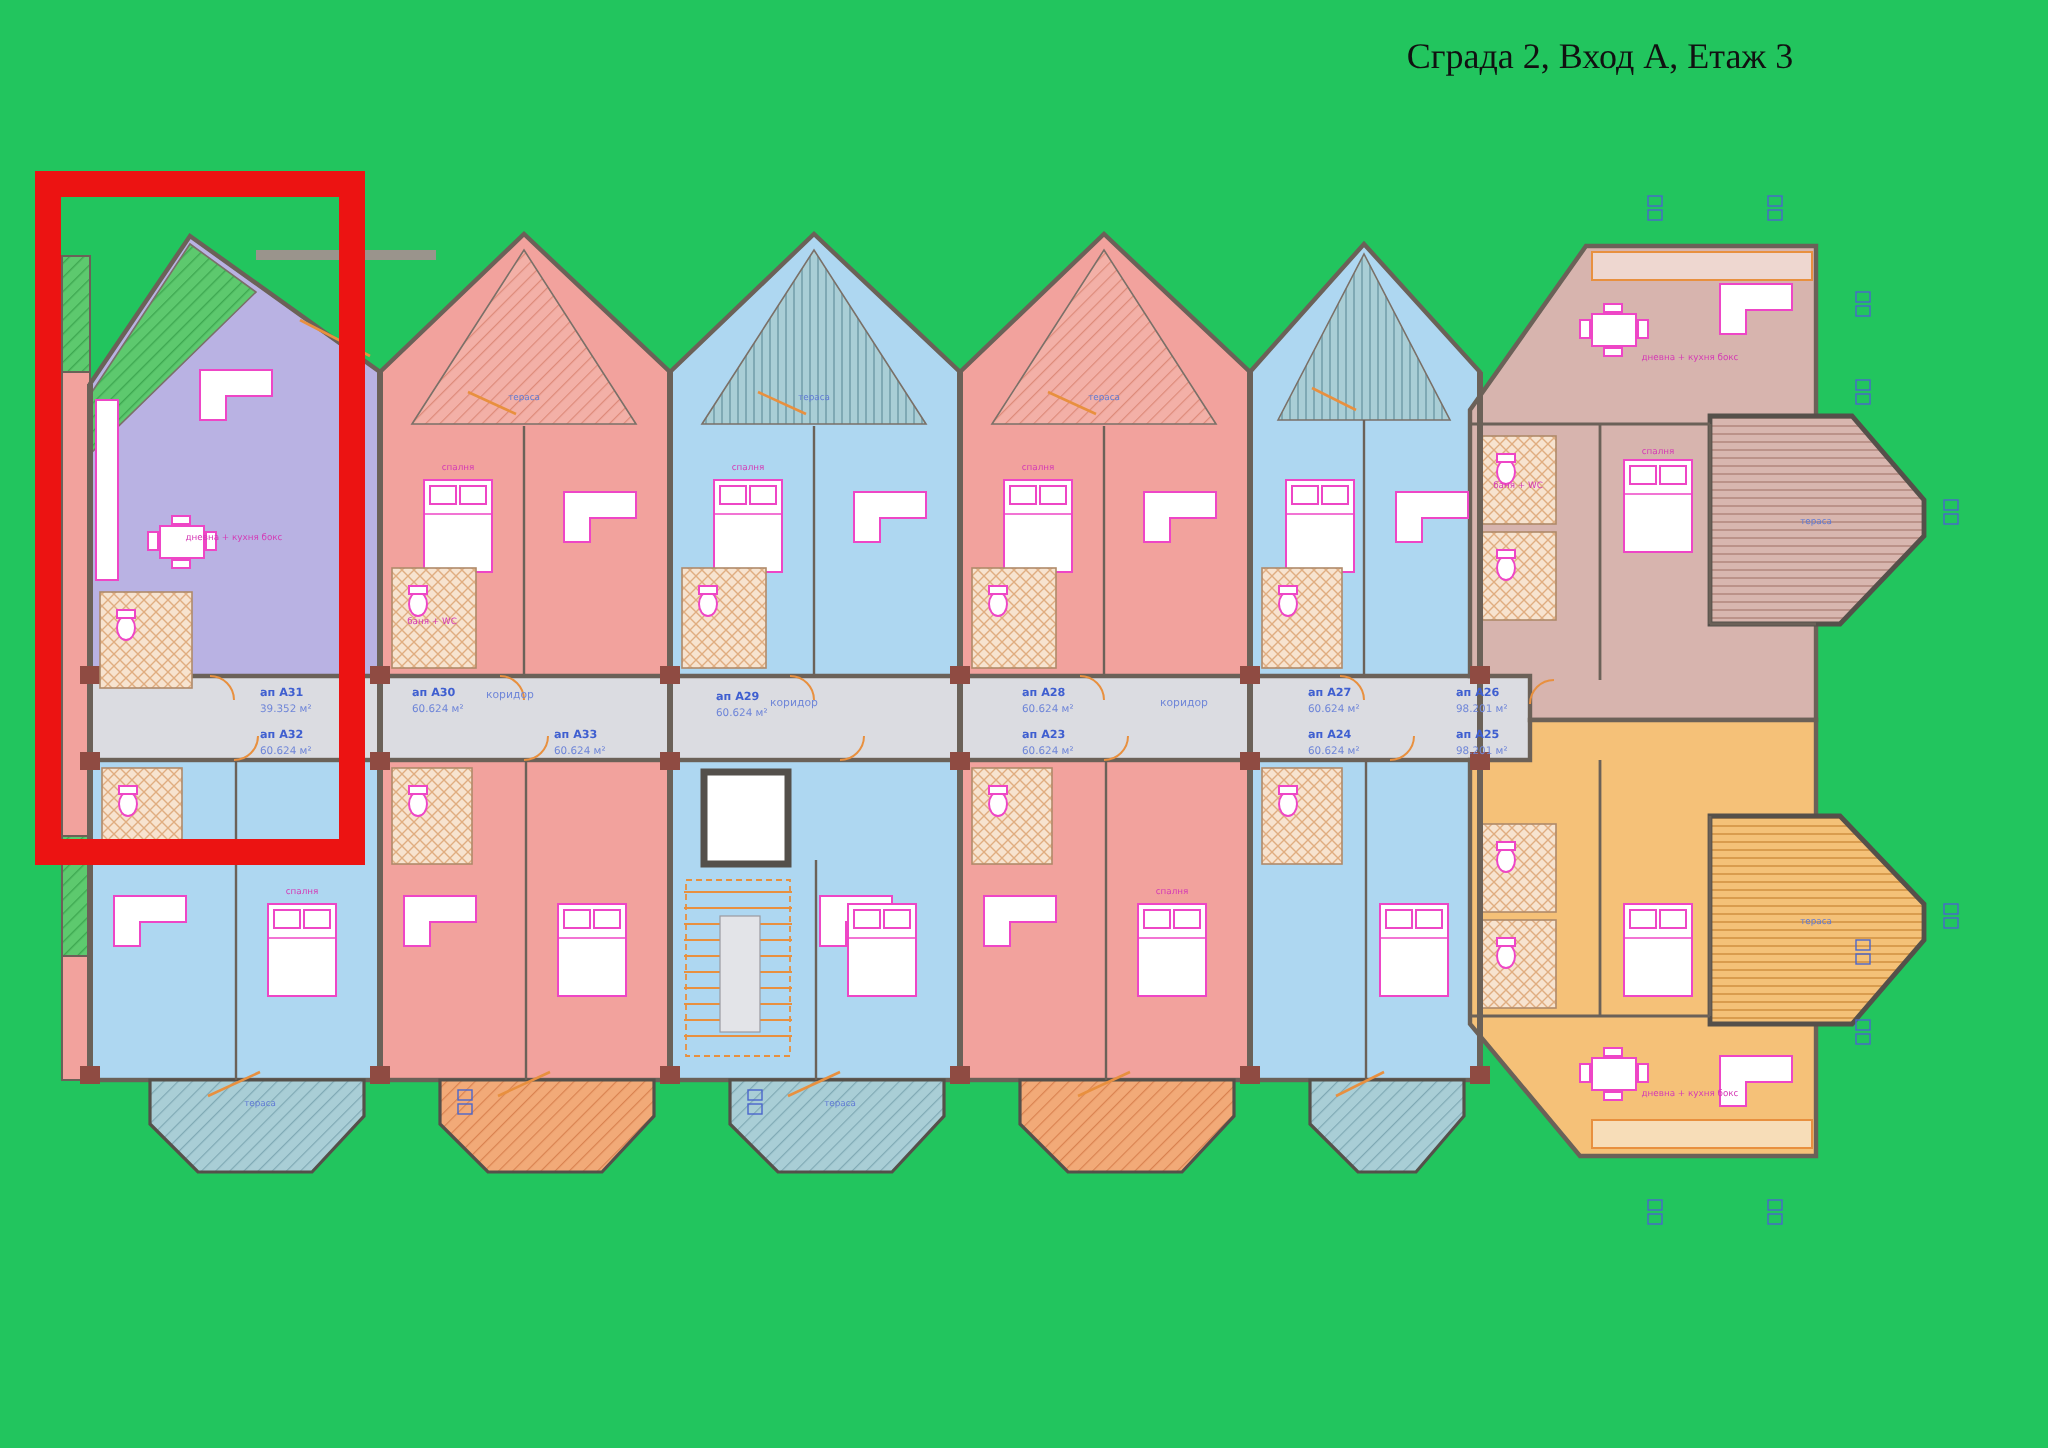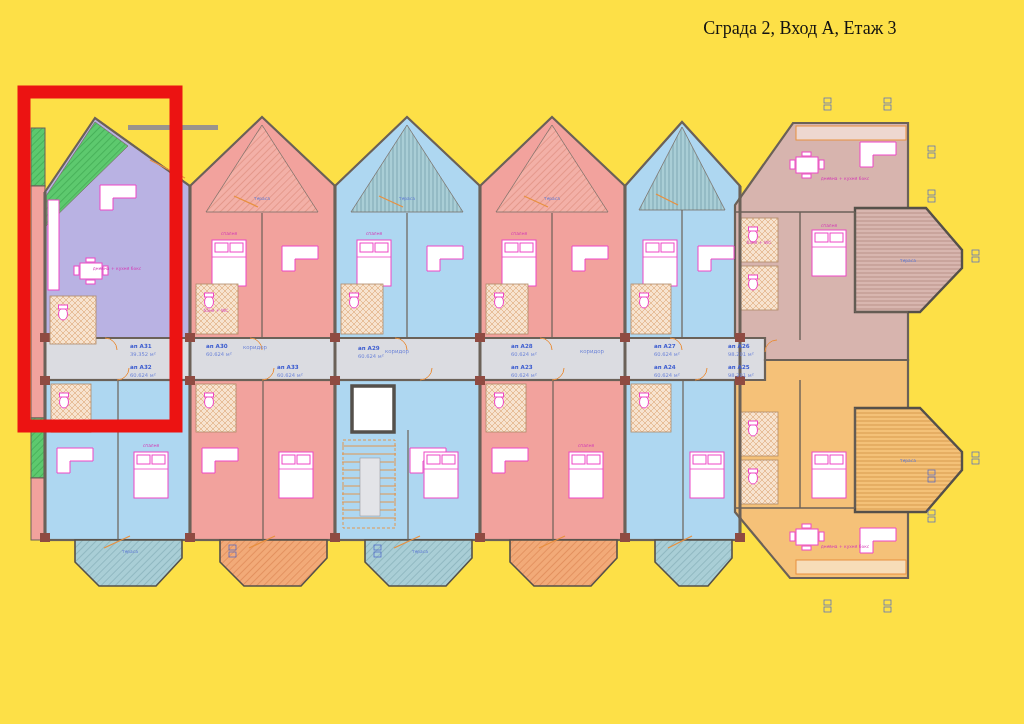--- a/index.html
+++ b/index.html
@@ -1,16 +1,16 @@
 <!DOCTYPE html>
 <html><head>
 <meta charset="utf-8">
 <style>
   html,body{margin:0;padding:0;background:#ffffff;}
-  .stage{position:relative;width:1024px;height:724px;background:#fde047;overflow:hidden;
+  .stage{position:relative;width:1024px;height:724px;background:#22c55e;overflow:hidden;
          font-family:"DejaVu Sans",sans-serif;}
   .title{position:absolute;left:620px;top:18px;width:360px;text-align:center;
          font-family:"Liberation Serif","DejaVu Serif",serif;font-size:18px;color:#111;}
   svg text{font-family:"DejaVu Sans",sans-serif;}
   .apt-name{font-size:5.6px;fill:#3f5fd0;font-weight:bold;}
   .apt-area{font-size:5.2px;fill:#6f86d8;}
   .corr{font-size:5.4px;fill:#6f86d8;}
   .stamp{font-size:4.4px;fill:#d43ab5;}
   .stampb{font-size:4.4px;fill:#5f7ad4;}
   .wall{stroke:#6b6158;fill:none;}

